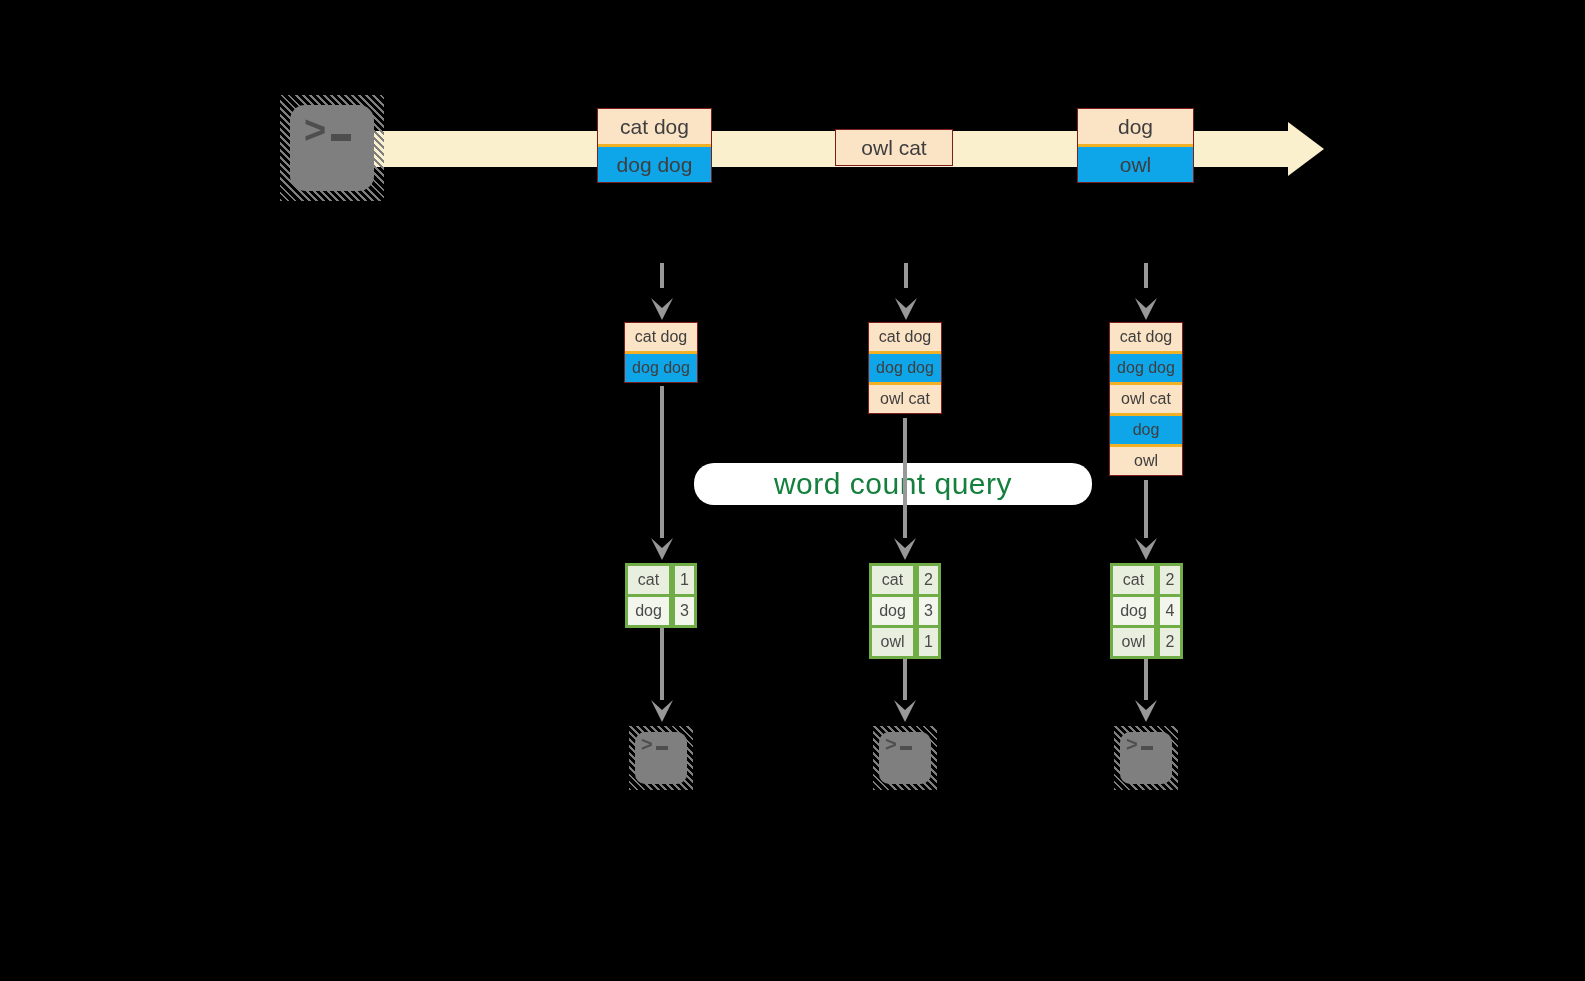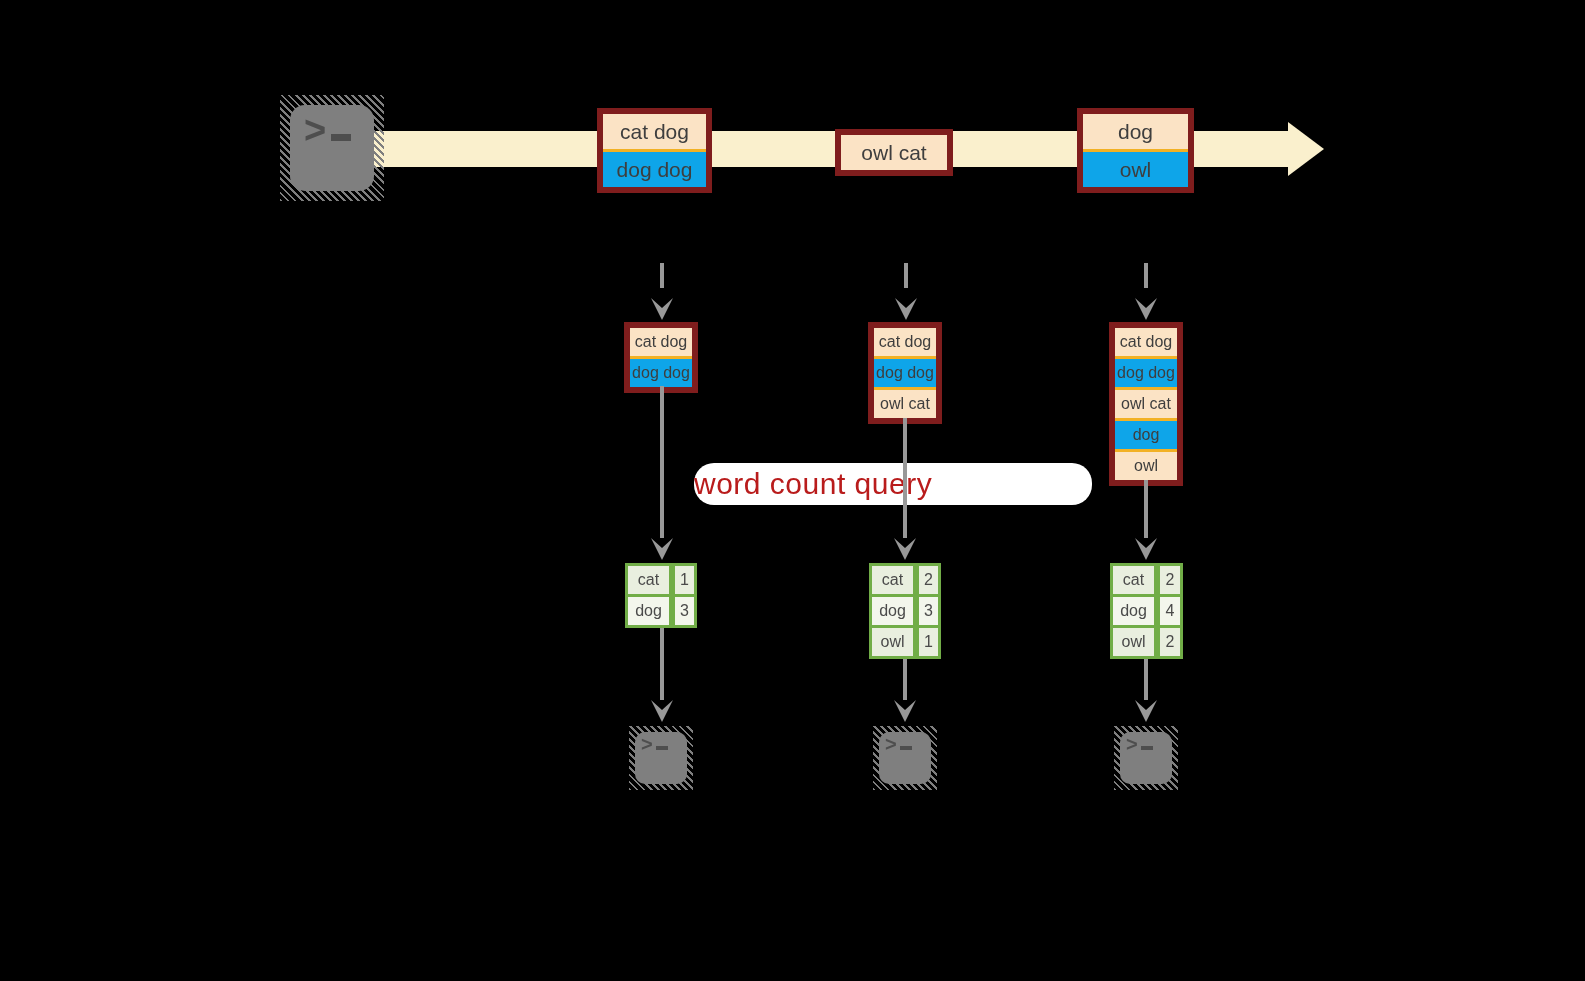--- a/index.html
+++ b/index.html
@@ -6,21 +6,21 @@
   body{width:1585px;height:981px;position:relative;overflow:hidden;
        font-family:"Liberation Sans","DejaVu Sans",sans-serif;}
   #canvas{position:absolute;left:0;top:0;width:1585px;height:981px;}
 
   
   .band{position:absolute;left:374px;top:131px;width:914px;height:36px;background:#FAF0CD;z-index:0;}
   .band-head{position:absolute;left:1288px;top:122px;width:0;height:0;z-index:0;
              border-left:36px solid #FAF0CD;border-top:27px solid transparent;border-bottom:27px solid transparent;}
 
   
-  .obox{position:absolute;box-sizing:border-box;border:6px solid #7f1d1d;background:#F2B125;
+  .obox{position:absolute;box-sizing:border-box;border:1px solid #7f1d1d;background:#F2B125;
         display:flex;flex-direction:column;gap:3px;z-index:2;}
   .ocell{display:flex;align-items:center;justify-content:center;color:#3E3E3E;white-space:nowrap;}
   .ocell.big{height:35px;font-size:21px;}
   .ocell.small{height:28px;font-size:16px;}
   .peach{background:#FBE3C5;}
   .cream{background:#0ea5e9;}
 
   
   .gtable{position:absolute;box-sizing:border-box;border:3px solid #71AD47;background:#71AD47;
           display:flex;flex-direction:column;gap:3px;width:72px;z-index:2;}
@@ -30,22 +30,22 @@
   .shade-a{background:#E9EFDF;}
   .shade-b{background:#F3F6EC;}
 
   
   .vline{position:absolute;width:4px;background:#989898;z-index:3;}
   .ahead{position:absolute;width:22px;height:22px;background:#989898;z-index:3;
          clip-path:polygon(0 0,50% 45%,100% 0,50% 100%);}
 
   
   .banner{position:absolute;left:694px;top:463px;width:398px;height:42px;background:#FFFFFF;
-          display:flex;align-items:center;justify-content:flex-start;z-index:1;
-          font-size:30px;font-weight:300;color:#b91c1c;letter-spacing:0.5px;border-radius:20px;}
+          display:flex;align-items:center;justify-content:center;z-index:1;
+          font-size:30px;font-weight:300;color:#15803d;letter-spacing:0.5px;border-radius:20px;}
 
   
   .terminal{position:absolute;z-index:2;}
   .t-hatch{position:absolute;inset:0;
            background:repeating-linear-gradient(45deg,#7F7F7F 0 2px,transparent 2px 5px);}
   .t-body{position:absolute;background:#7F7F7F;}
   .big-term .t-body{inset:10px;border-radius:15px;}
   .small-term .t-body{inset:6px;border-radius:10px;}
   .t-glyph{position:absolute;display:flex;align-items:flex-end;color:#4E4E4E;font-weight:900;z-index:1;}
   .big-term .t-glyph{left:24px;top:16px;}

